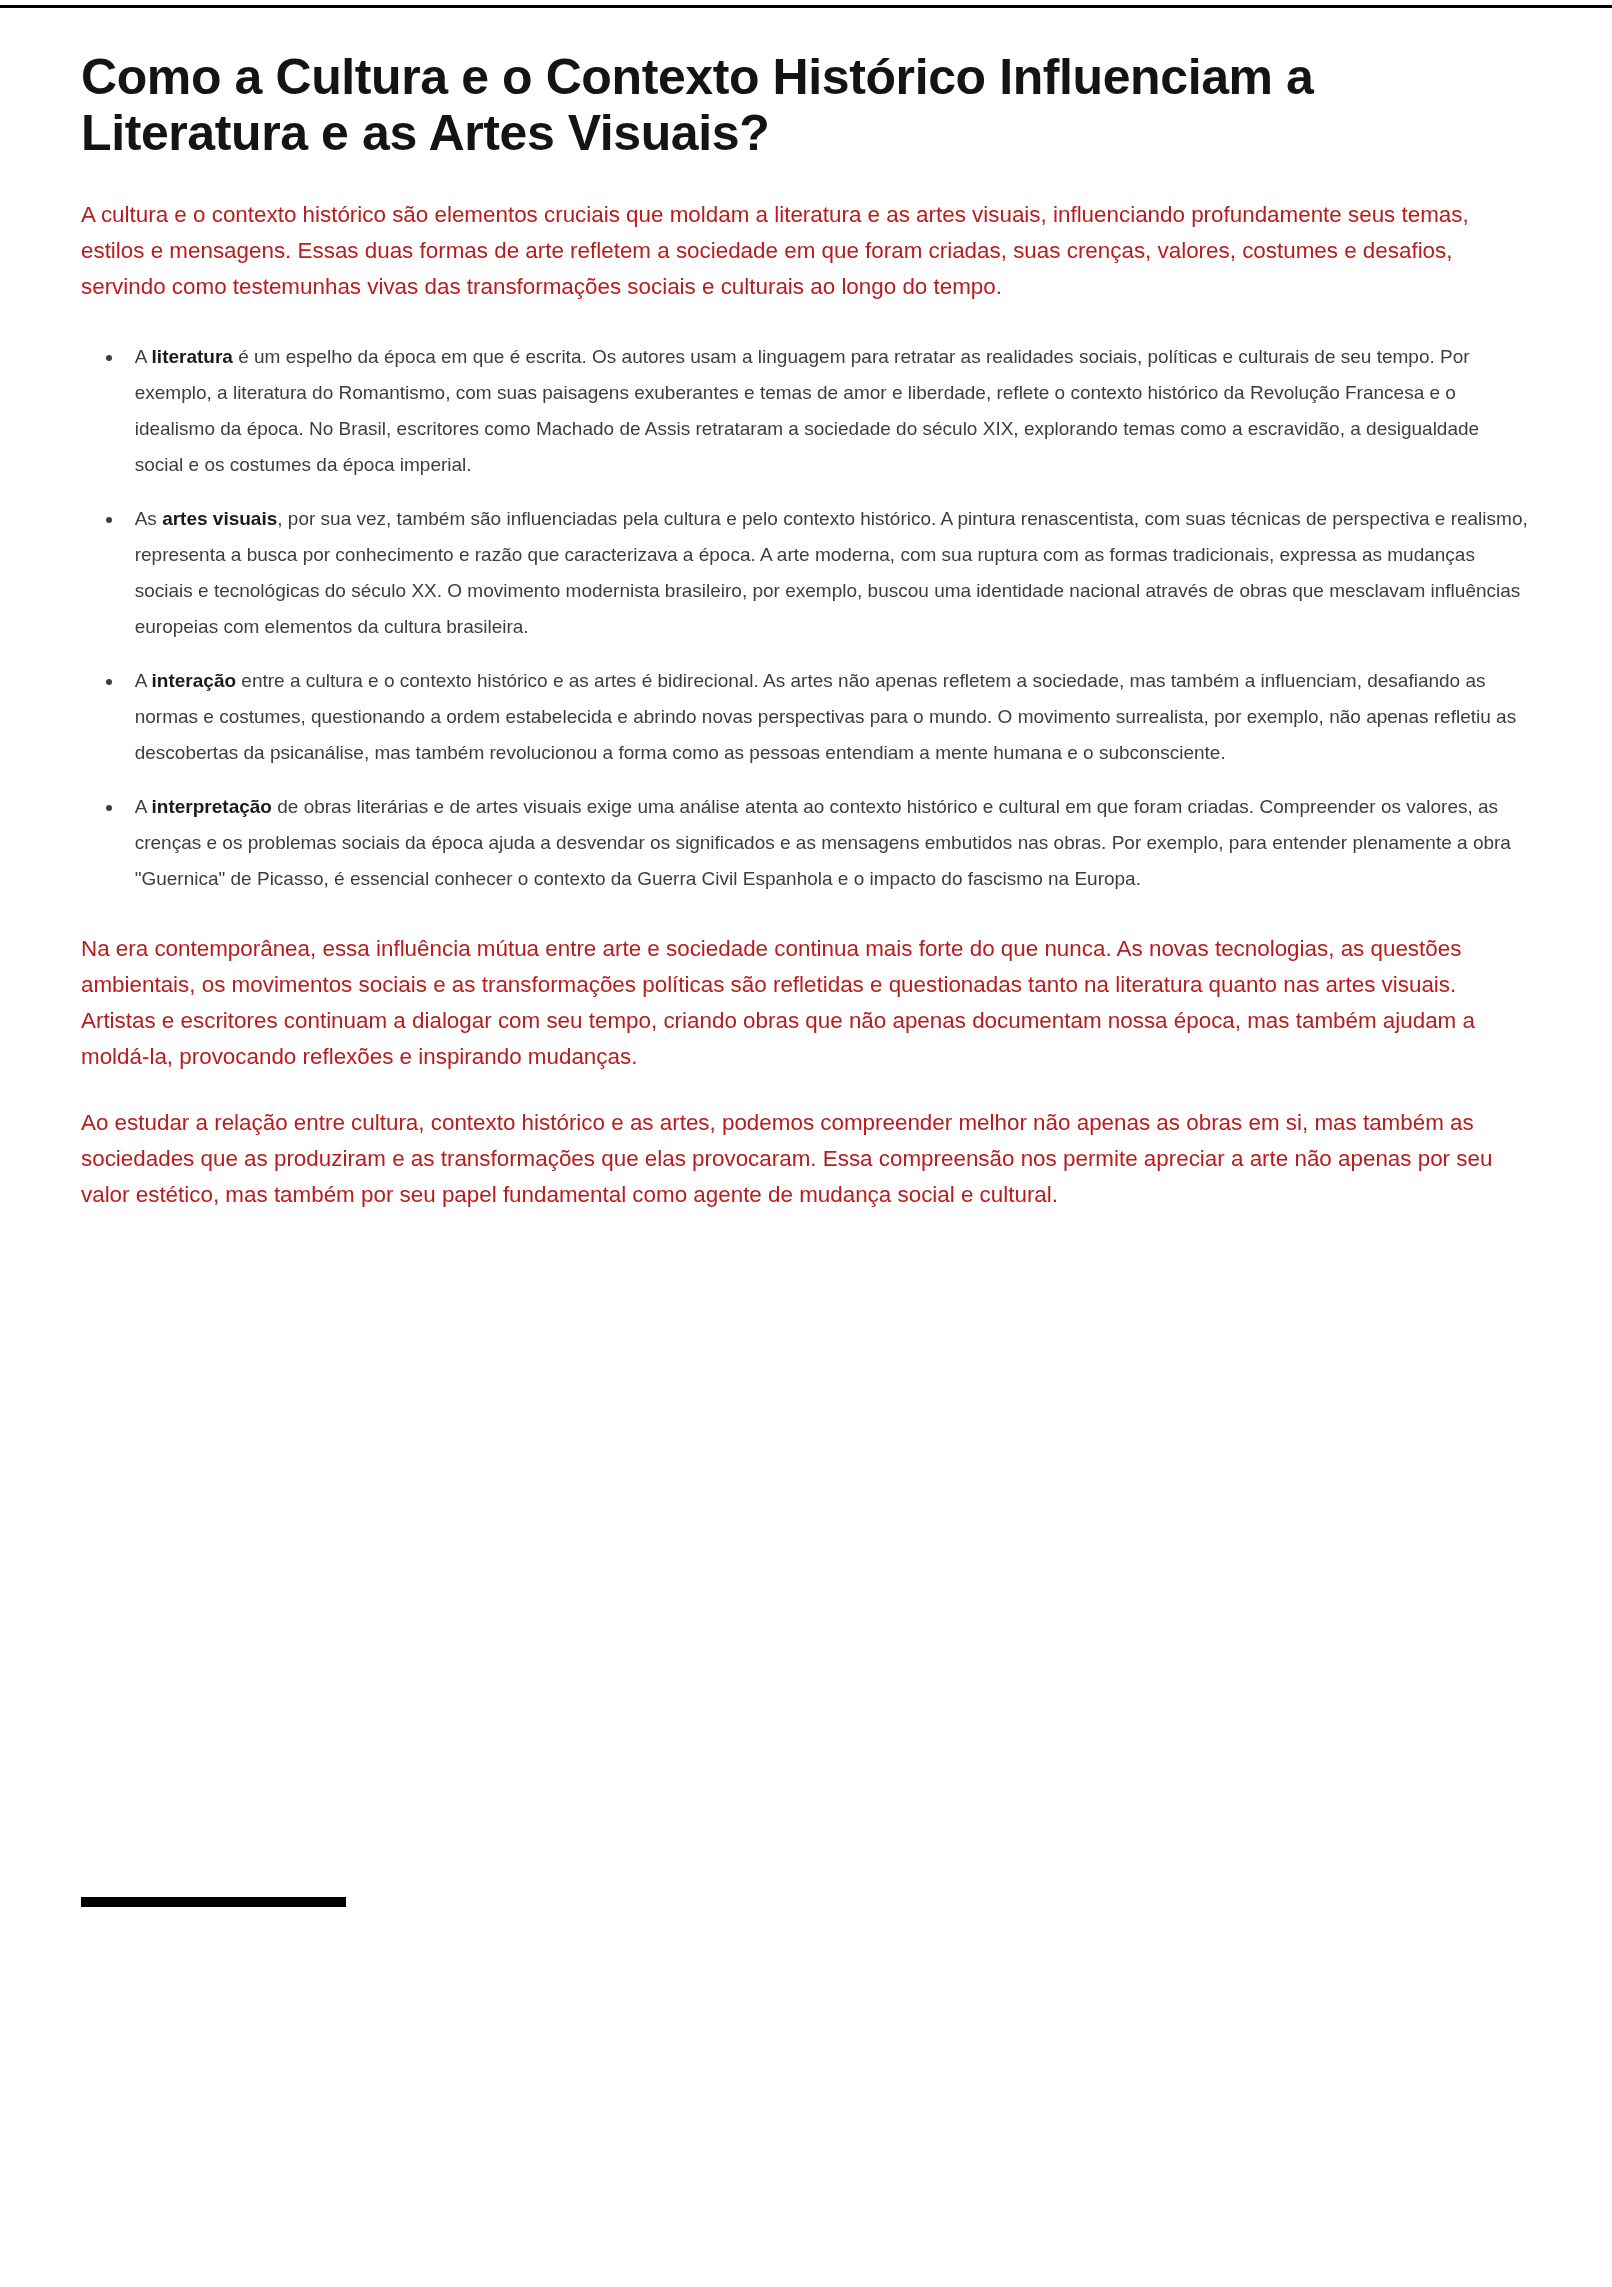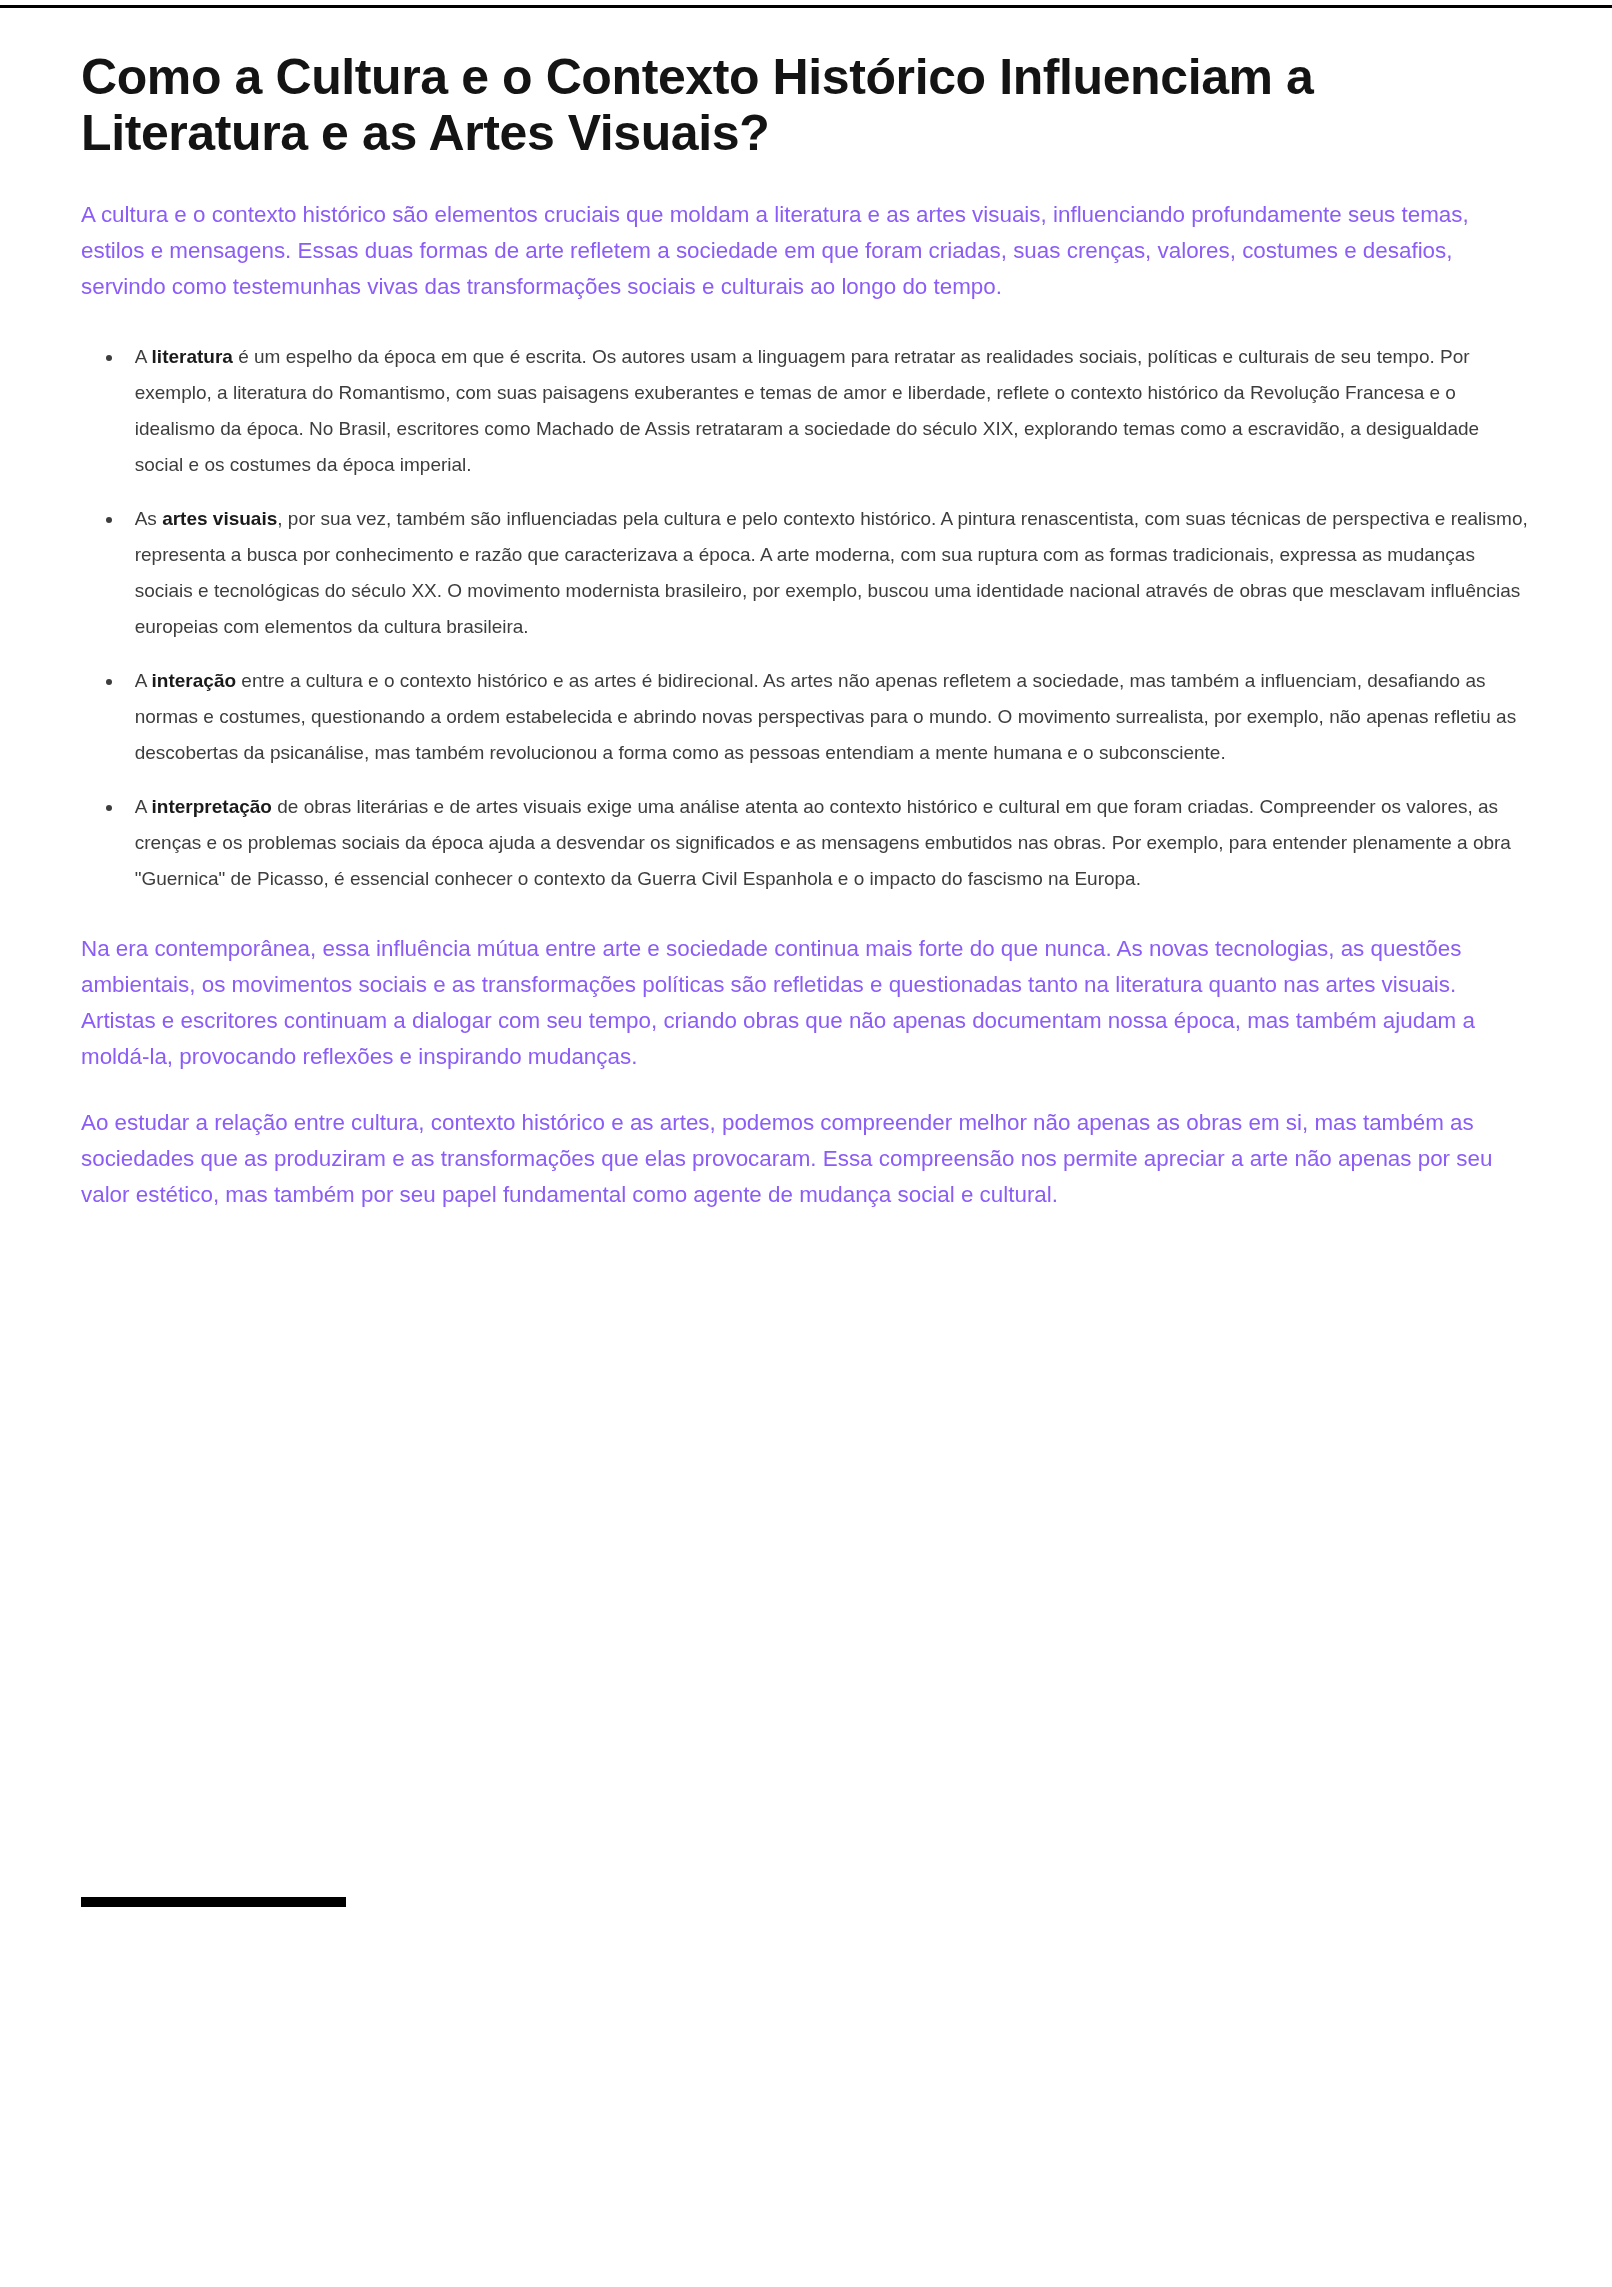--- a/index.html
+++ b/index.html
@@ -36,21 +36,21 @@
     font-size: 50px;
     line-height: 56px;
     font-weight: 700;
     letter-spacing: -0.4px;
     color: #141414;
   }
   p.body-paragraph {
     margin: 0 0 30px 0;
     font-size: 22.4px;
     line-height: 36px;
-    color: #8b5cf6;
+    color: #b91c1c;
   }
   ul.bullet-list {
     margin: 34px 0 34px 0;
     padding-left: 43px;
     list-style: disc;
   }
   ul.bullet-list li {
     margin-bottom: 18px;
     padding-left: 10.7px;
     font-size: 19px;

